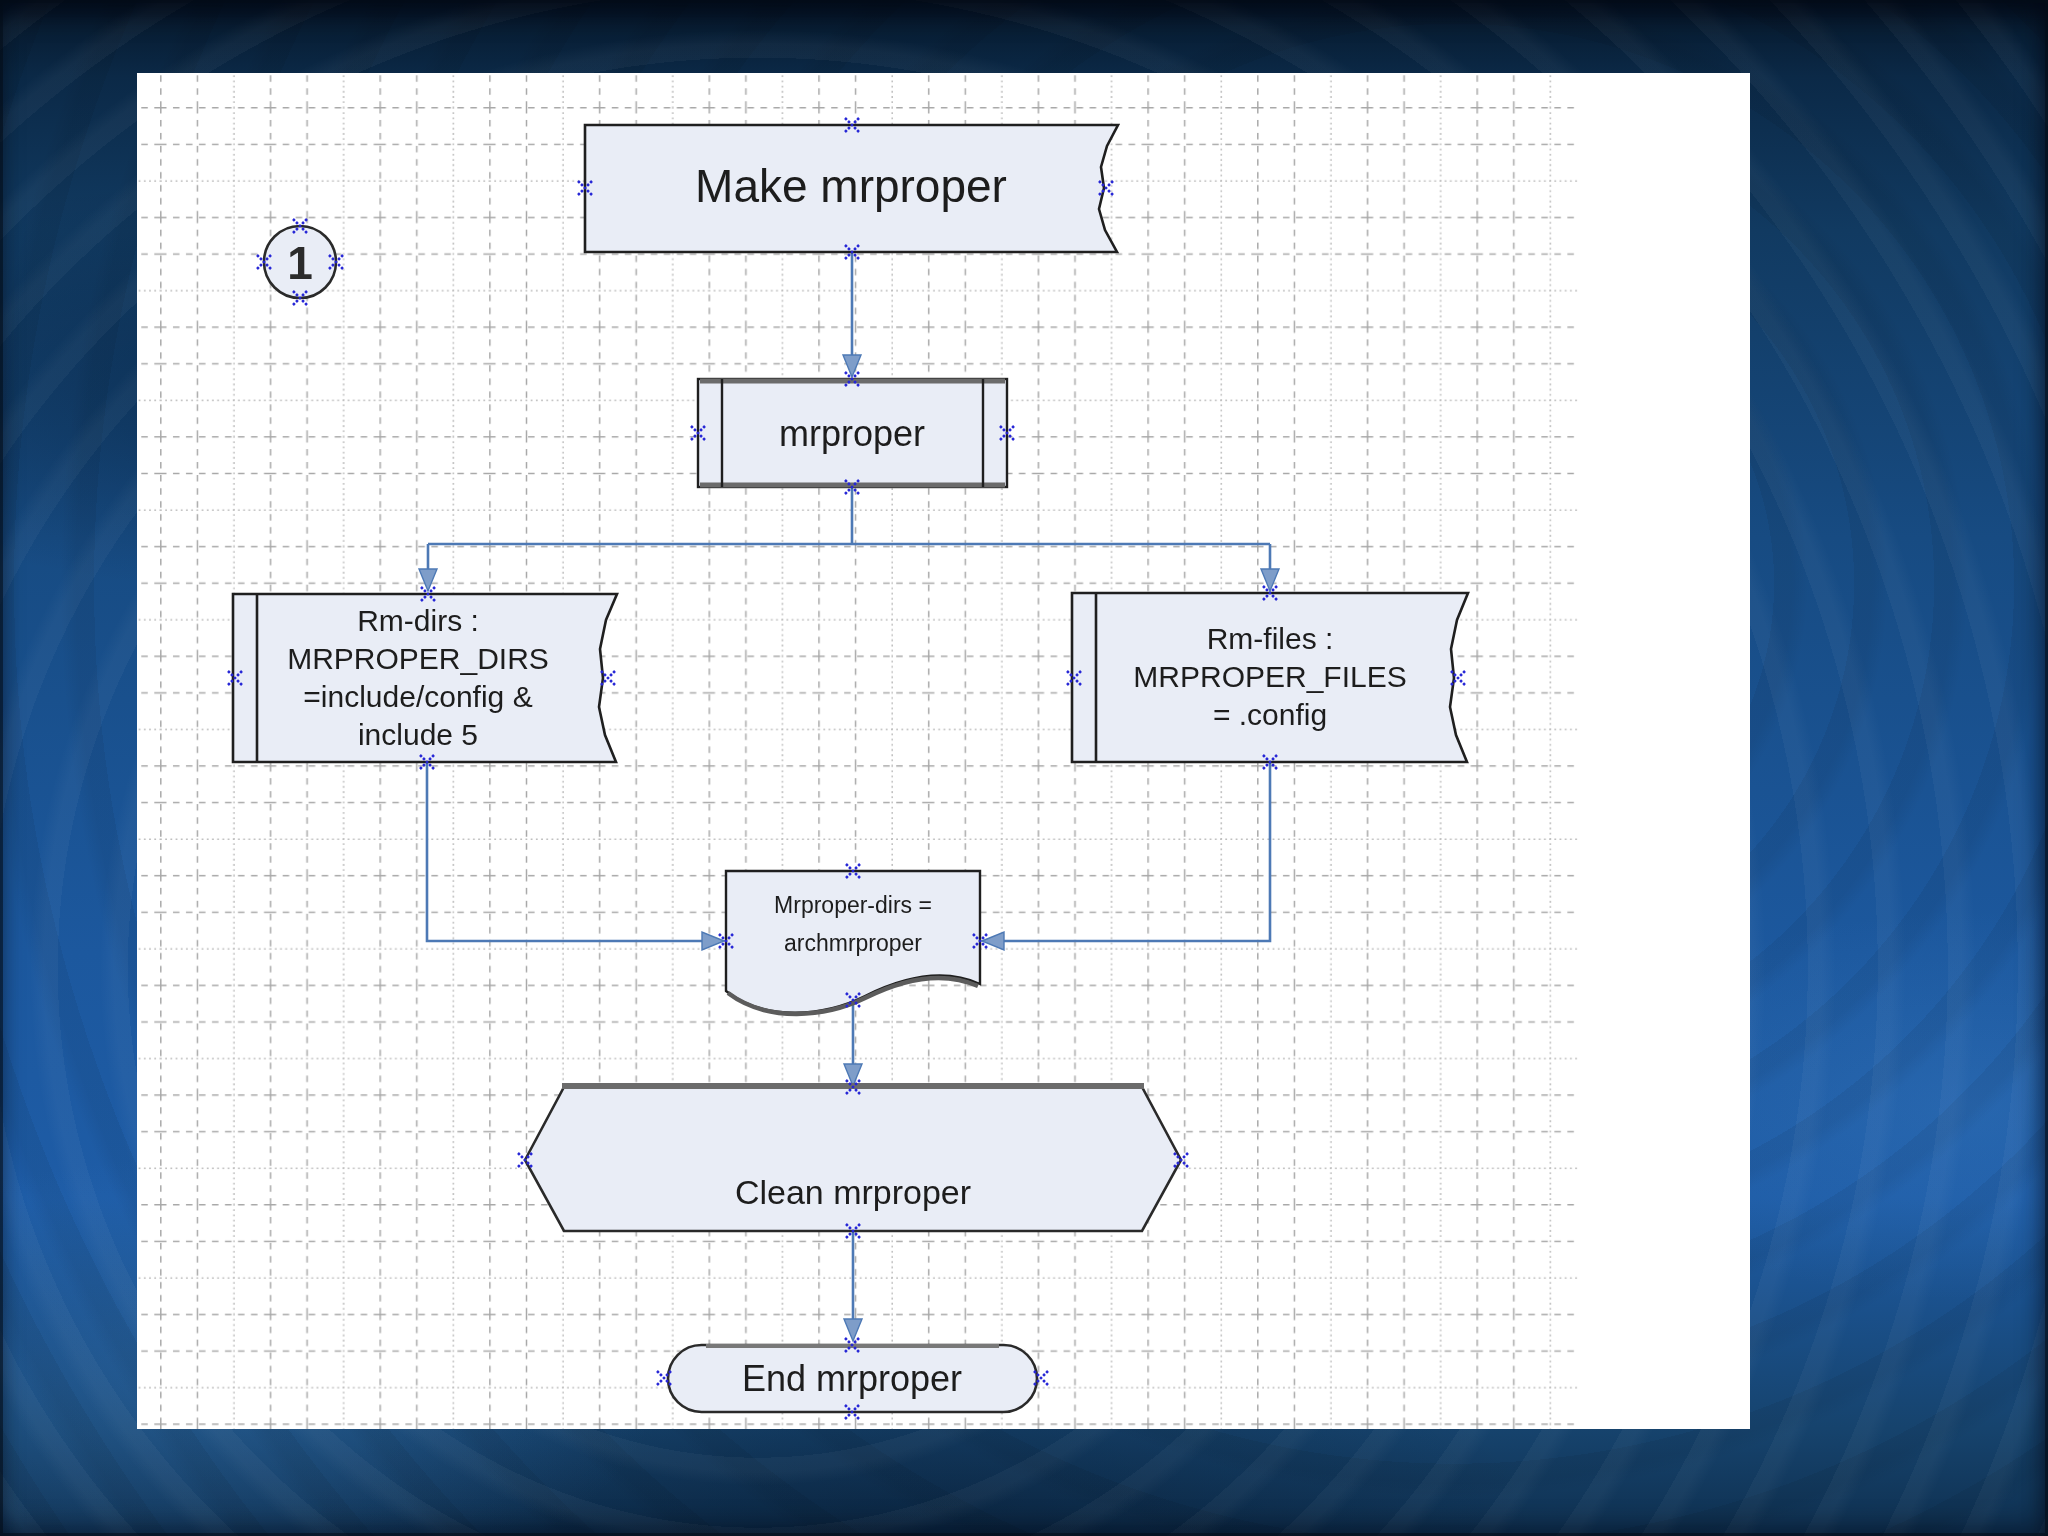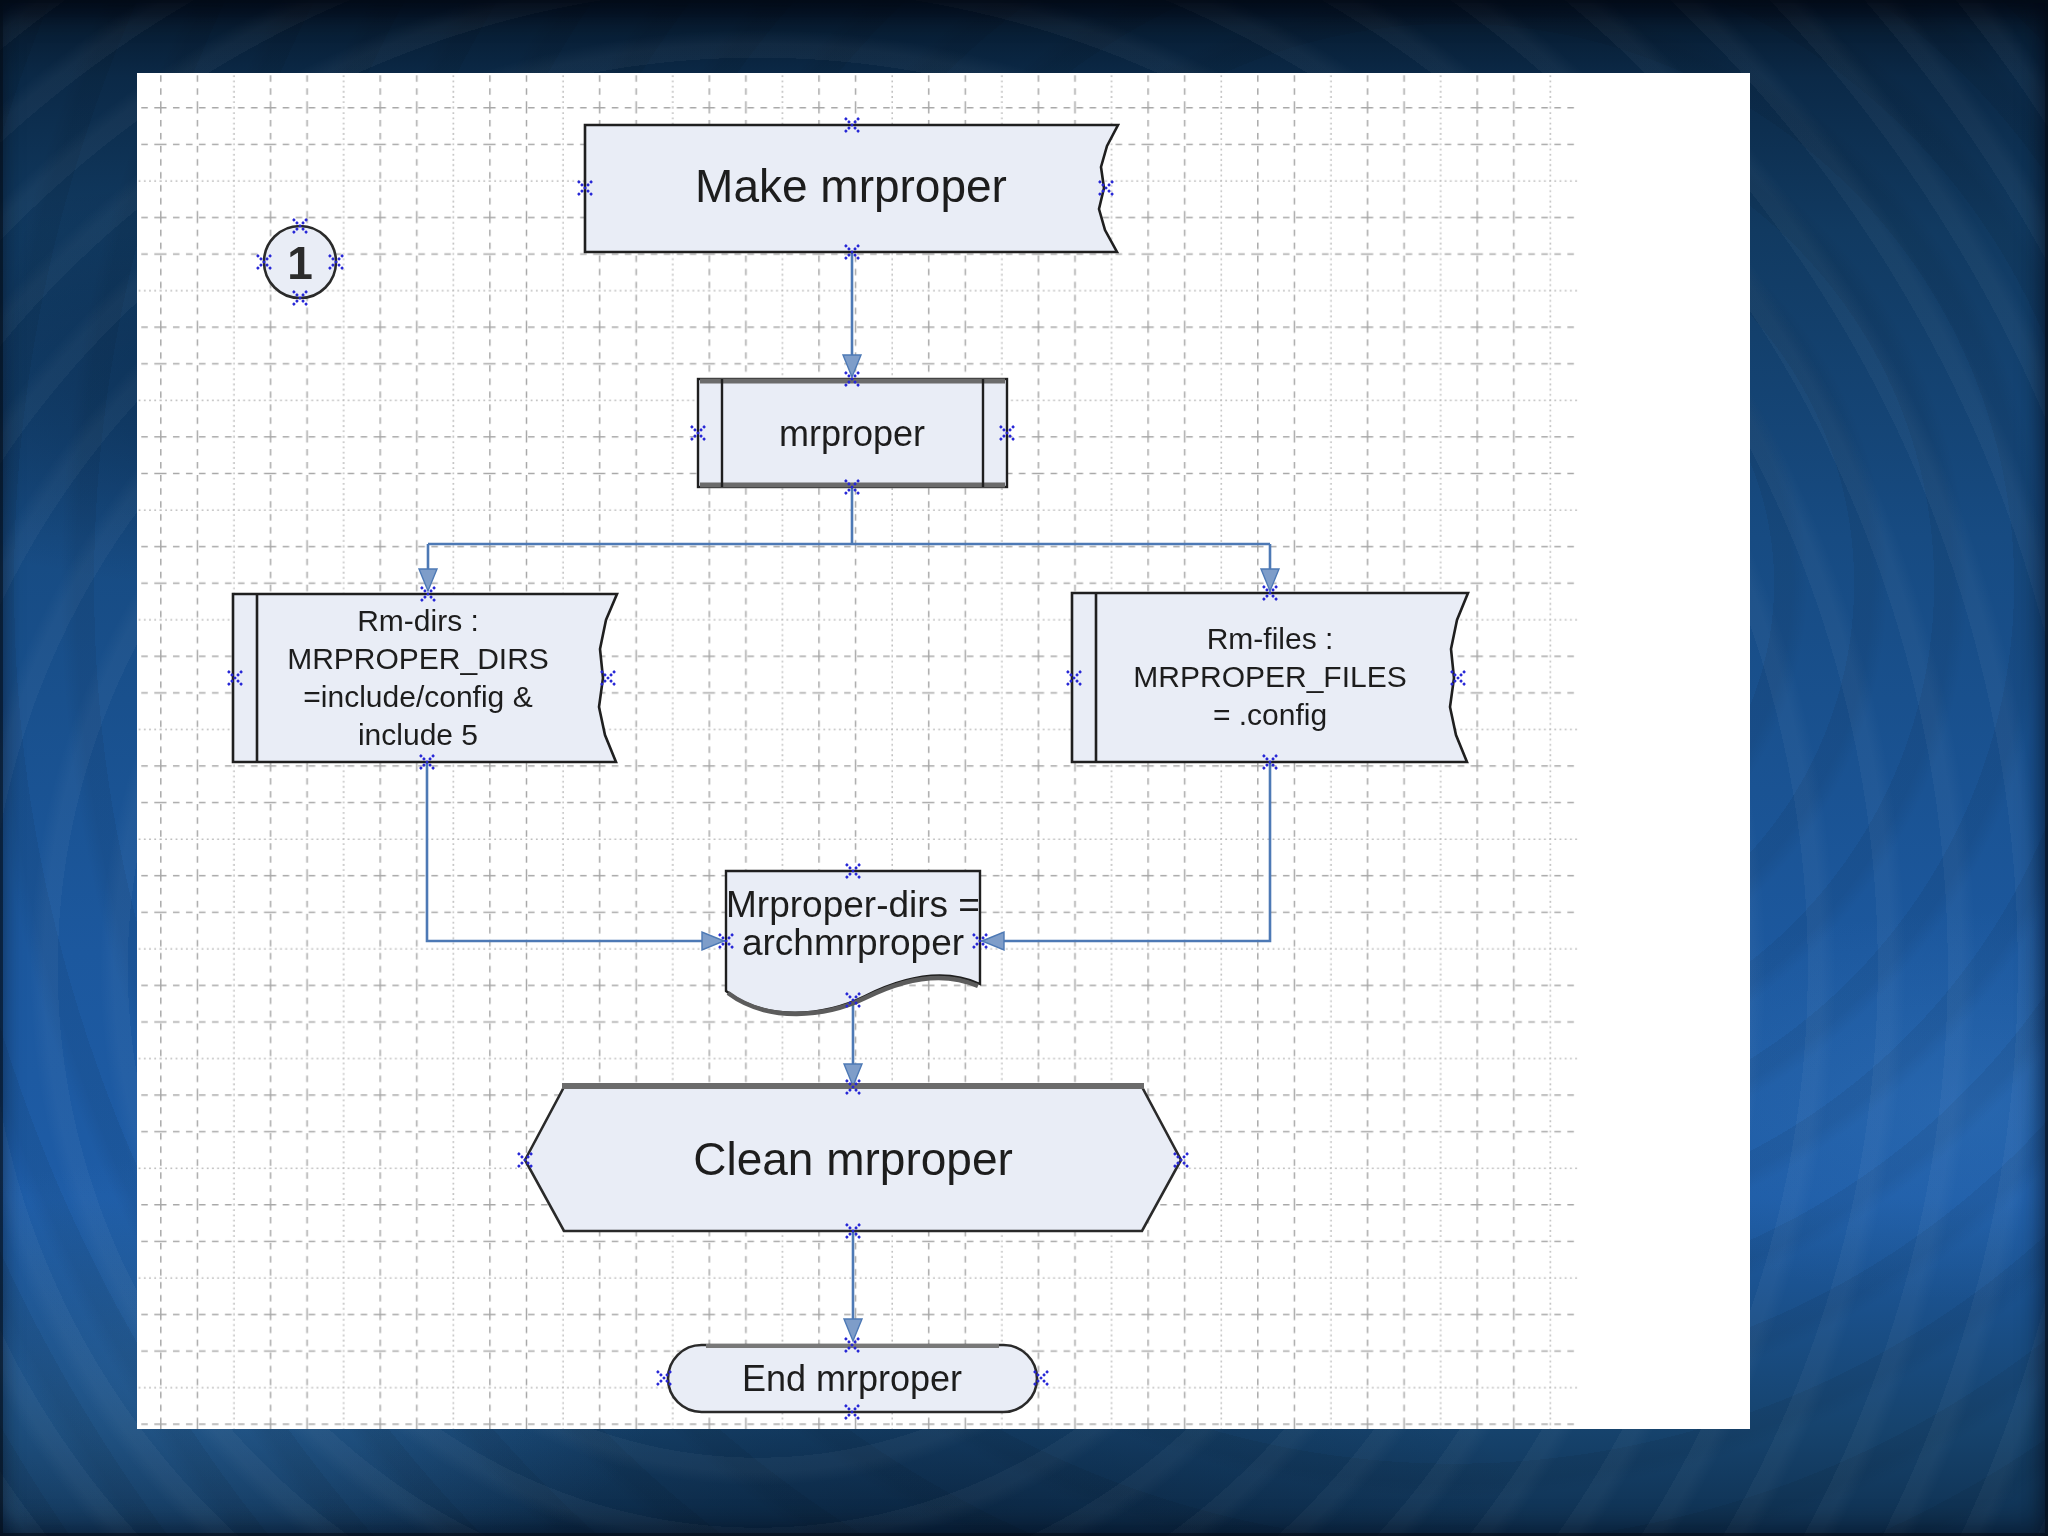--- a/index.html
+++ b/index.html
@@ -30,22 +30,22 @@
   .canvas svg{position:absolute;left:0;top:0;display:block;}
   .lbl{
     position:absolute;transform:translate(-50%,-50%);
     text-align:center;color:#1d1d1d;white-space:nowrap;z-index:3;
   }
   .lbl div{white-space:nowrap;}
   .f-start{font-size:46px;}
   .f-page{font-size:46px;font-weight:bold;color:#2b2b2b;}
   .f-proc{font-size:36px;}
   .f-store{font-size:30px;line-height:38px;}
-  .f-doc{font-size:37px;line-height:38px;}
-  .f-clean{font-size:46px;line-height:47px;}
+  .f-doc{font-size:23px;line-height:38px;}
+  .f-clean{font-size:34px;line-height:47px;margin-top:33px;}
   .f-end{font-size:36px;}
 </style>
 </head>
 <body>
 
 <div class="stage">
   <div class="canvas">
 
     <svg width="1613" height="1356" viewBox="137 73 1613 1356" xmlns="http://www.w3.org/2000/svg">
       <defs>

